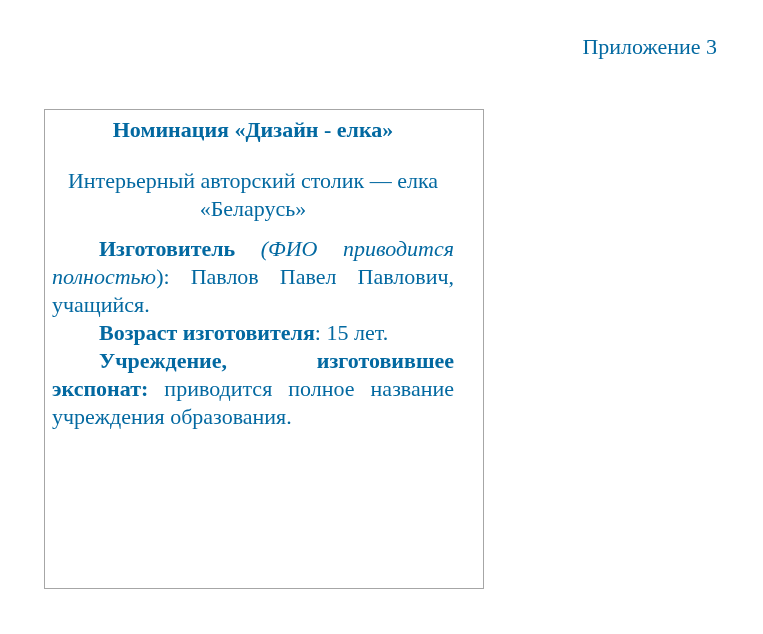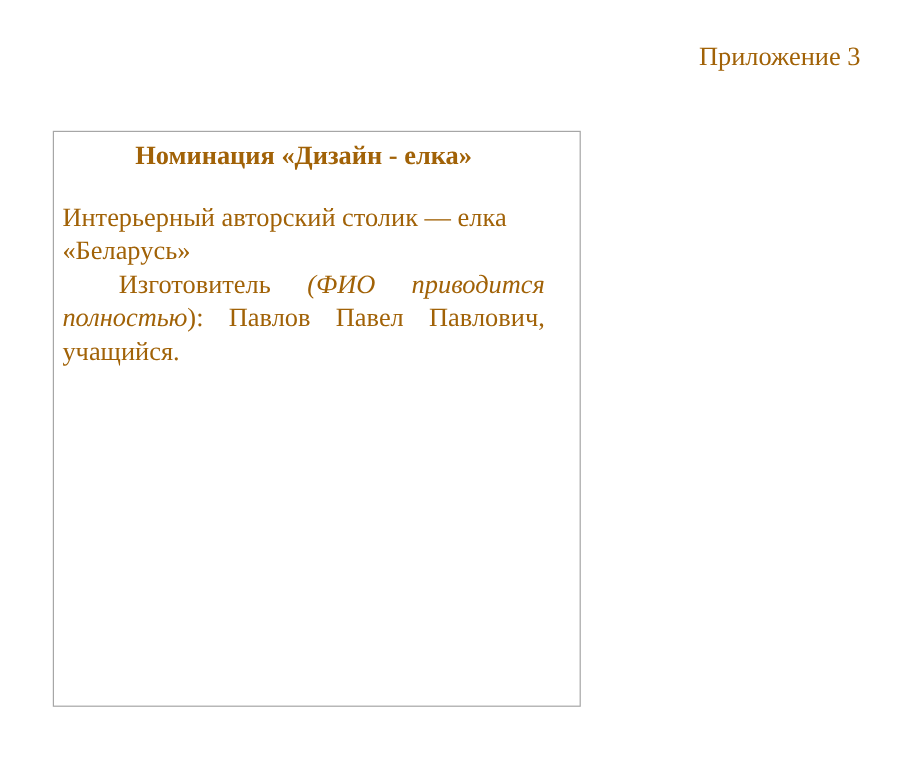--- a/index.html
+++ b/index.html
@@ -6,21 +6,21 @@
     margin: 0;
     padding: 0;
     background: #ffffff;
   }
   .page {
     position: relative;
     width: 763px;
     height: 634px;
     background: #ffffff;
     font-family: "Liberation Serif", serif;
-    color: #a16207;
+    color: #0369a1;
     overflow: hidden;
   }
   .annex {
     position: absolute;
     top: 34px;
     right: 46px;
     font-size: 22px;
     line-height: 26px;
   }
   .card {
@@ -37,47 +37,50 @@
     line-height: 28px;
     overflow: hidden;
   }
   .title {
     margin: 0 0 23px 0;
     font-size: 22px;
     font-weight: bold;
     text-align: center;
   }
   .subtitle {
-    margin: 0;
+    margin: 12px;
+    text-align: center;
     font-family: Liberation Serif, serif;
   }
   .para {
     margin: 0;
     text-indent: 47px;
   }
   .justify {
     text-align: justify;
   }
-  .para b { font-weight: normal; }
+  .para b { font-weight: bold; }
   .para i { font-style: italic; }
 </style>
 </head>
 <body>
 
 <div class="page">
 
   <div class="annex">Приложение 3</div>
 
   <div class="card">
 
     <h1 class="title">Номинация «Дизайн - елка»</h1>
 
     <p class="subtitle">Интерьерный авторский столик — елка «Беларусь»</p>
 
     <p class="para justify"><b>Изготовитель </b><i>(ФИО приводится полностью</i><span>): Павлов Павел Павлович, учащийся.</span></p>
 
+    <p class="para"><b>Возраст изготовителя</b><span>: 15 лет.</span></p>
 
 
+    <p class="para justify"><b>Учреждение, изготовившее экспонат:</b><span> приводится полное название учреждения образования.</span></p>
 
 
   </div>
 
 </div>
 
 </body></html>

